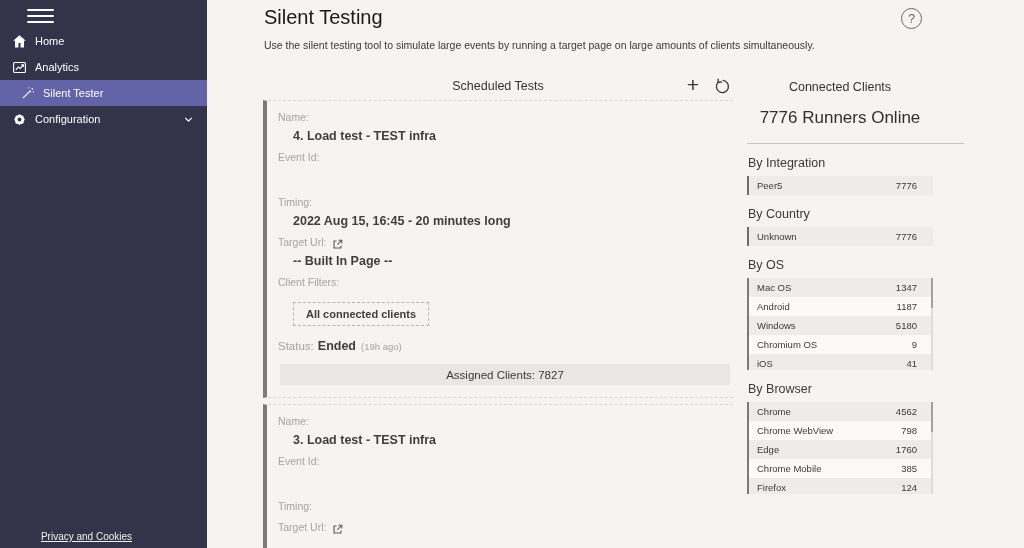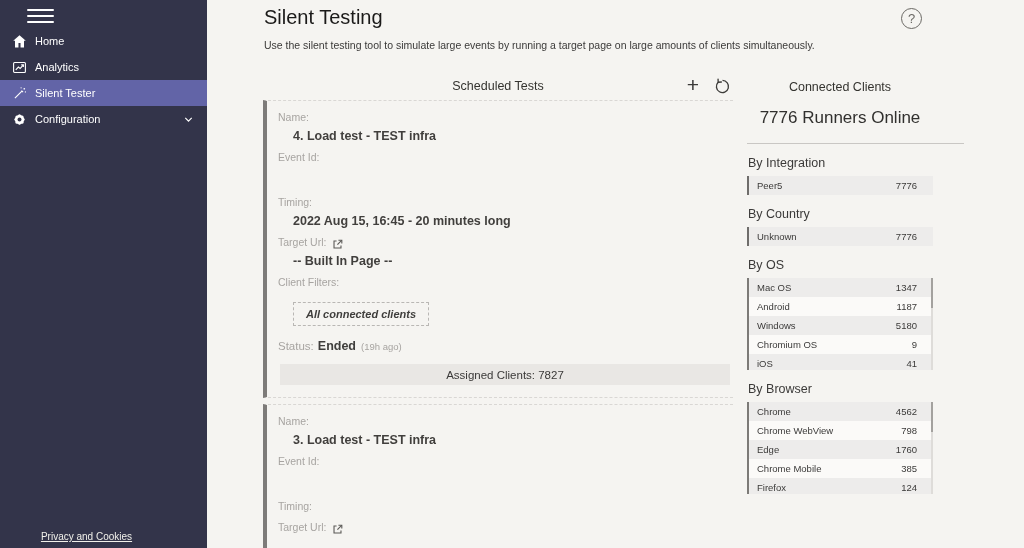--- a/index.html
+++ b/index.html
@@ -7,21 +7,21 @@
     width:1024px;height:548px;overflow:hidden;position:relative;
     background:#f5f4f1;font-family:"Liberation Sans",sans-serif;
     -webkit-font-smoothing:antialiased;
   }
   
   .sidebar{position:absolute;left:0;top:0;width:207px;height:548px;background:#33344a;}
   .hamburger{position:absolute;top:9px;left:27px;width:27px;height:16px;cursor:pointer;}
   .hamburger b{display:block;height:2px;background:#fff;margin-bottom:4px;border-radius:1px;}
   .nav{position:absolute;top:28px;left:0;right:0;}
   .nav-item{height:26px;display:flex;align-items:center;color:#ffffff;font-size:11px;cursor:pointer;position:relative;}
-  .nav-item.active{background:#6264a7;}
+  .nav-item.active{background:#6264a7;padding-left:8px;}
   .nav-icon{width:16px;height:16px;margin-left:11px;margin-right:8px;display:flex;align-items:center;justify-content:center;}
   .nav-chevron{position:absolute;right:13px;top:8px;display:flex;}
   .privacy{position:absolute;bottom:6px;left:0;width:173px;text-align:center;color:#f1f0ea;font-size:10px;text-decoration:underline;cursor:pointer;}
   
   .title{position:absolute;left:264px;top:6px;font-size:20px;font-weight:400;color:#1b1a19;margin:0;}
   .subtitle{position:absolute;left:264px;top:39px;font-size:10.5px;color:#3b3a39;margin:0;}
   .help{position:absolute;left:901px;top:8px;width:19px;height:19px;border:1.5px solid #6b6965;border-radius:50%;
     color:#6b6965;font-size:13px;display:flex;align-items:center;justify-content:center;cursor:pointer;}
   
   .scheduled{position:absolute;left:263px;top:75px;width:470px;}
@@ -30,21 +30,21 @@
   .btn-plus{position:absolute;right:34px;top:-1px;font-size:21px;font-weight:300;color:#3b3a39;line-height:22px;cursor:pointer;}
   .btn-refresh{position:absolute;right:2px;top:3px;cursor:pointer;display:flex;}
   .test-card{border-top:1px dashed #d9d7d4;border-bottom:1px dashed #d9d7d4;border-left:4px solid #7d7b79;
     padding:10px 0 12px 11px;margin-bottom:6px;}
   .field{margin-bottom:7px;}
   .field.event{margin-bottom:12px;}
   .f-label-row{display:flex;align-items:flex-start;gap:6px;height:14px;}
   .f-label{font-size:10.5px;color:#a7a4a1;}
   .f-value{font-size:12.5px;font-weight:bold;color:#413f3d;margin:4px 0 0 15px;min-height:15px;}
   .chip{display:inline-block;margin:5px 0 0 15px;padding:5px 12px;border:1px dashed #b9b7b4;
-    font-size:11px;font-weight:bold;font-style:italic;color:#3f3e3c;}
+    font-size:11px;font-weight:bold;color:#3f3e3c;}
   .status-line{margin-top:13px;font-size:11.5px;color:#a7a4a1;height:16px;}
   .status-value{font-weight:bold;color:#3f3e3c;font-size:12.5px;margin-left:4px;}
   .status-ago{font-size:9.5px;color:#a7a4a1;margin-left:5px;}
   .assigned{margin:9px 3px 0 2px;height:21px;background:#e9e7e4;font-size:11.5px;color:#3b3a39;
     display:flex;align-items:center;justify-content:center;}
   
   .connected{position:absolute;left:747px;top:75px;width:217px;}
   .conn-title{width:186px;text-align:center;font-size:12.5px;color:#34332f;margin-top:5px;}
   .runners{width:186px;text-align:center;font-size:17px;color:#31302e;margin-top:14px;font-weight:400;}
   .conn-divider{border-top:1px solid #c9c7c4;margin-top:15px;width:217px;height:0;}

